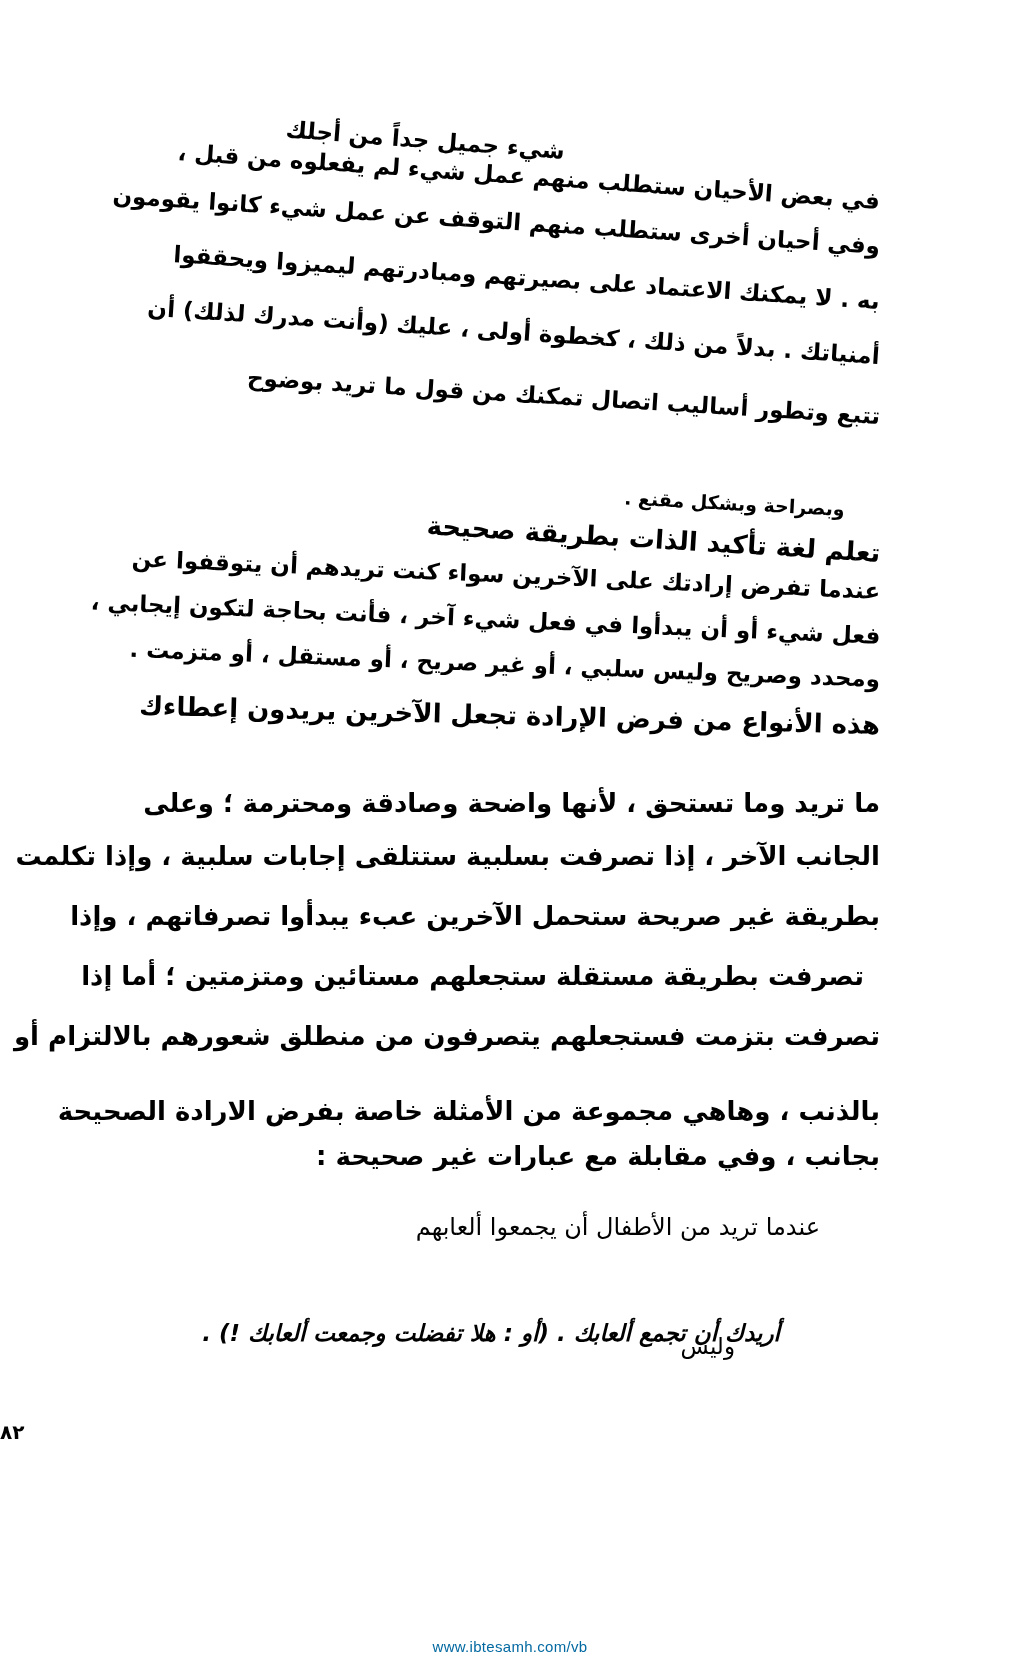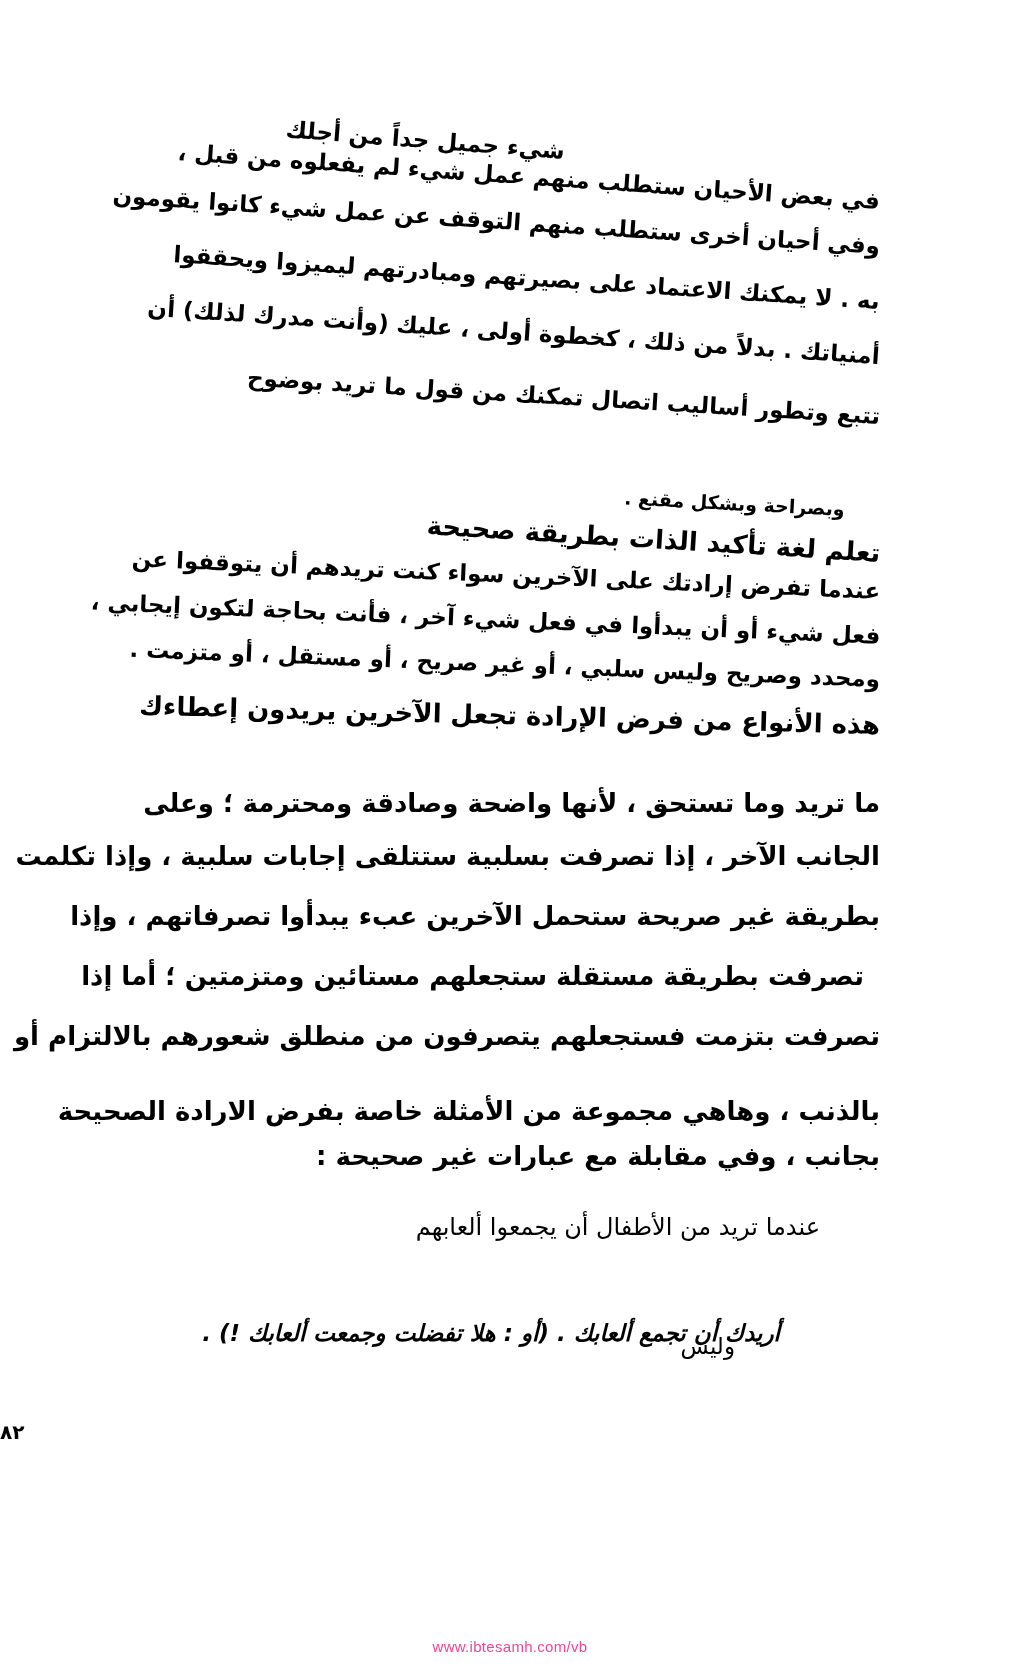--- a/index.html
+++ b/index.html
@@ -63,21 +63,21 @@
       font-size: 20px;
       font-weight: bold;
     }
     #footer-url {
       position: absolute;
       left: 0; right: 0;
       top: 1638px;
       text-align: center;
       font-family: "Liberation Sans", sans-serif;
       font-size: 15px;
-      color: #ec4899;
+      color: #0369a1;
       letter-spacing: 0.3px;
     }
   </style>
 </head>
 <body>
 
 <div class="page">
 
   <div id="l-title1" class="line md">شيء جميل جداً من أجلك</div>
 

